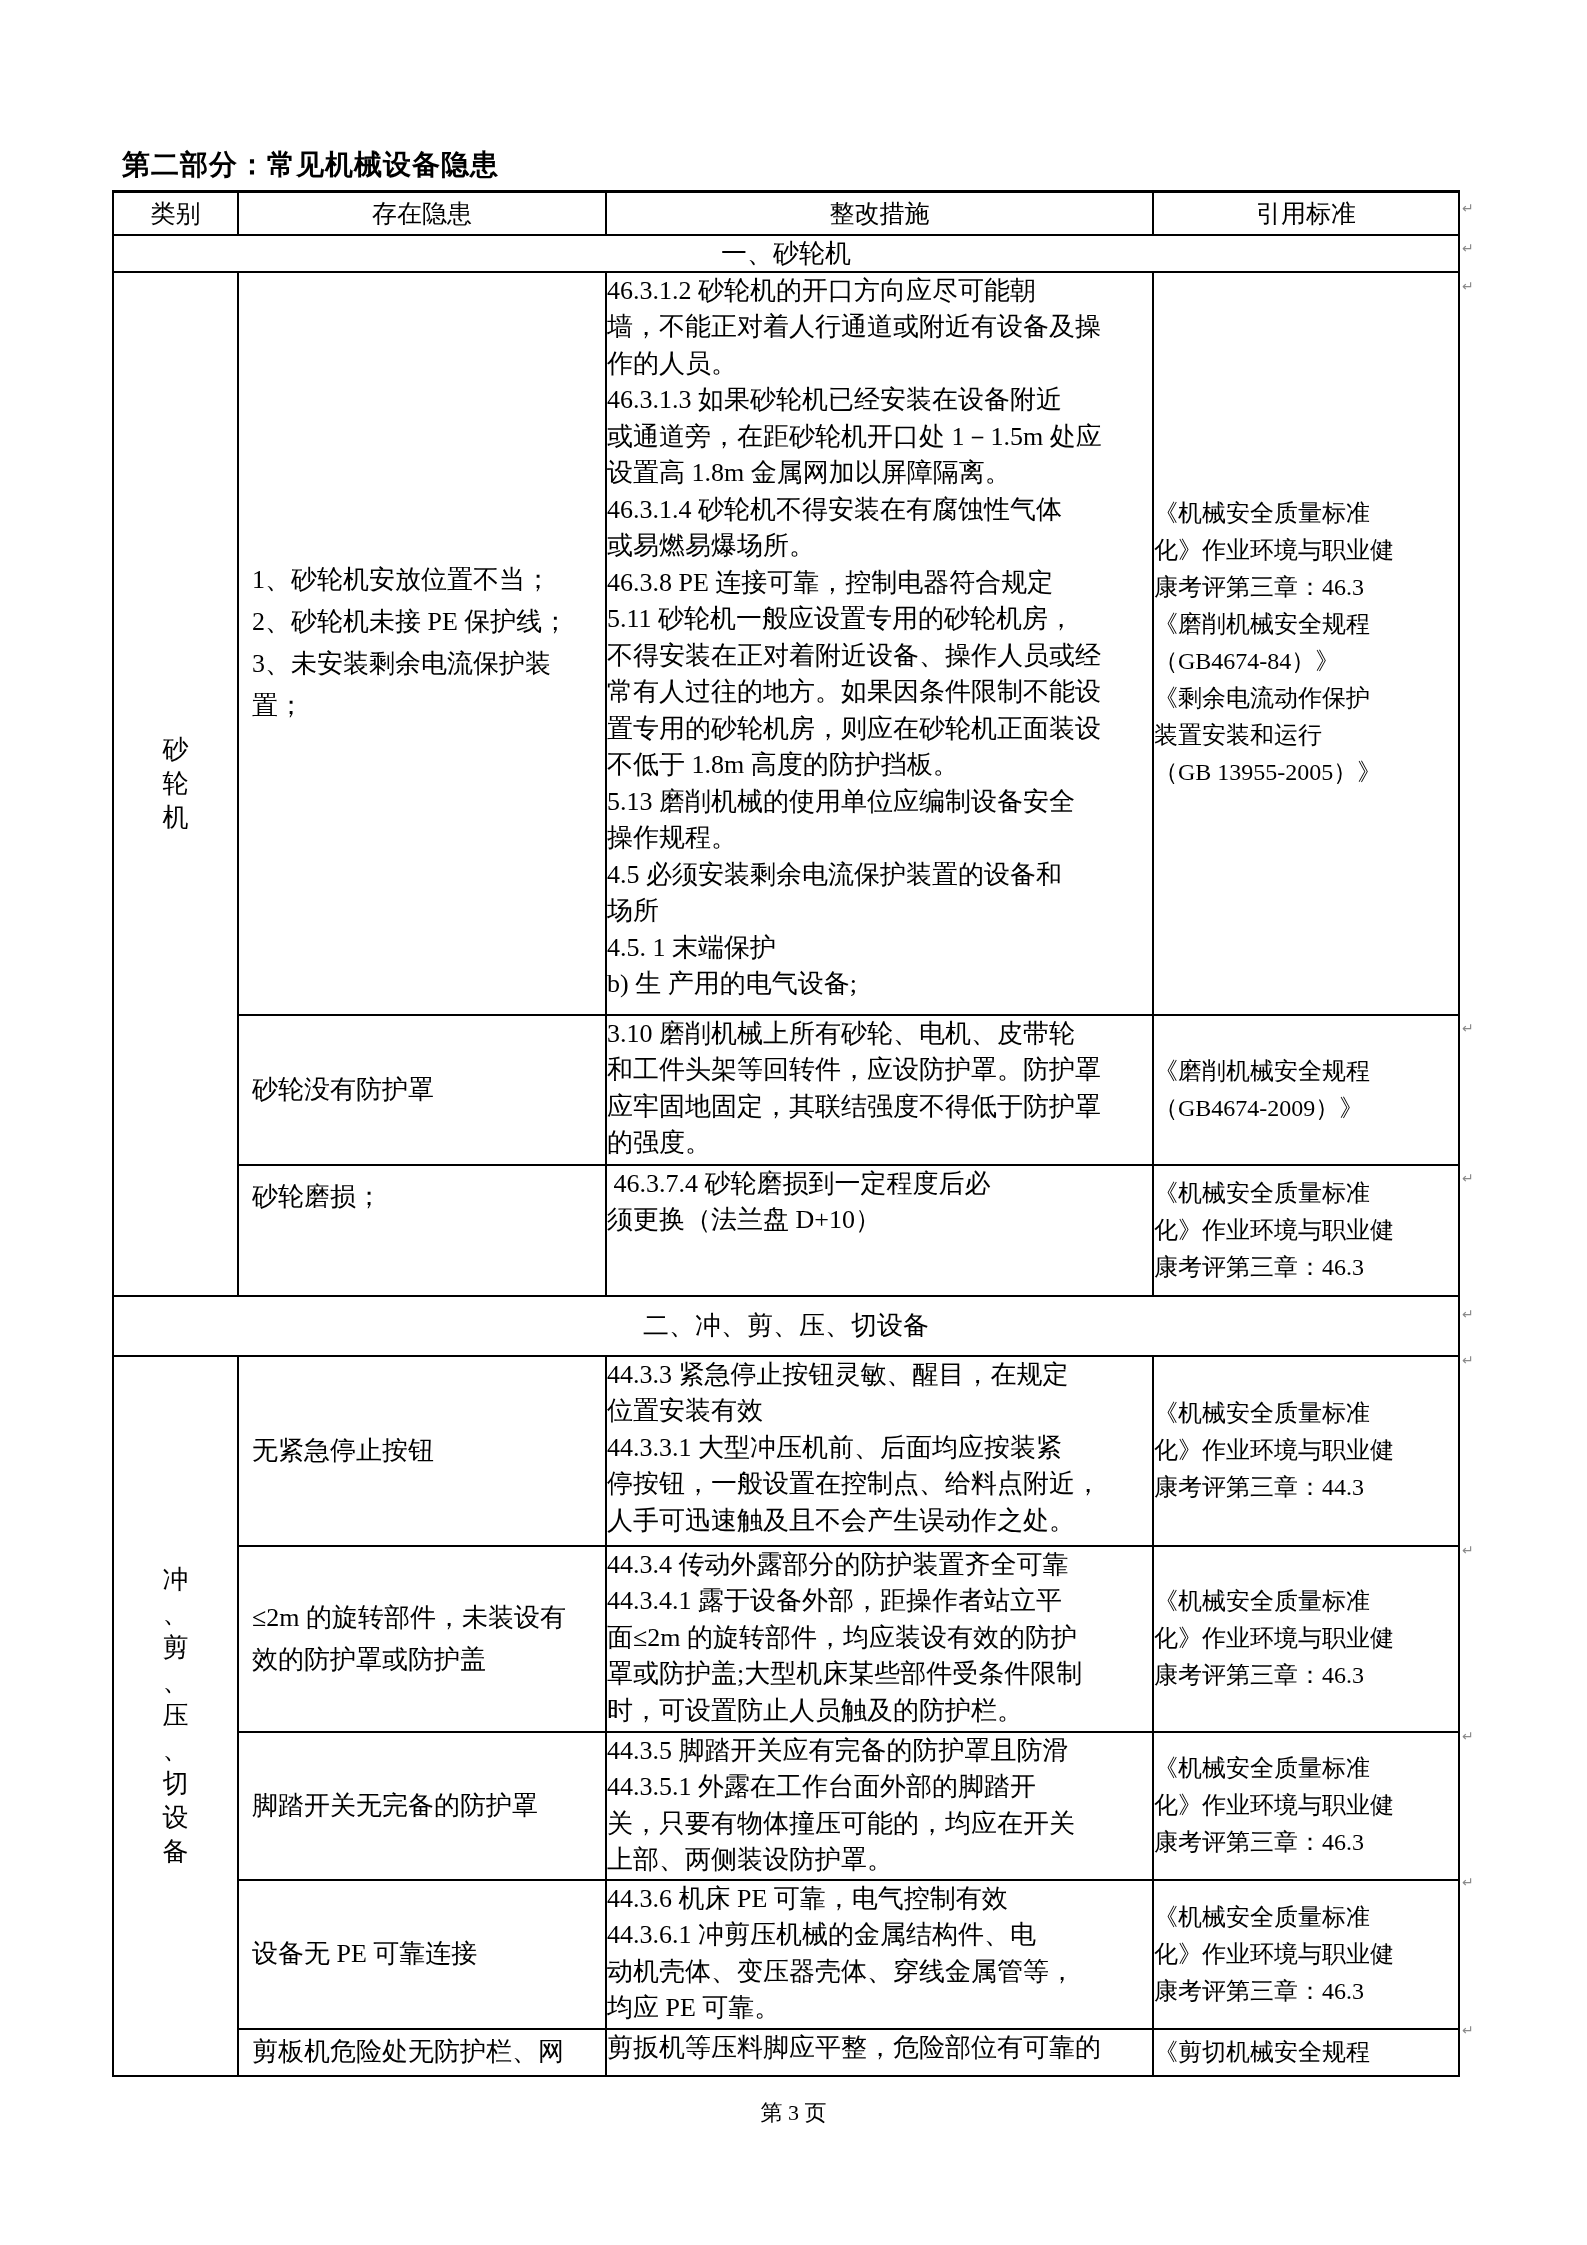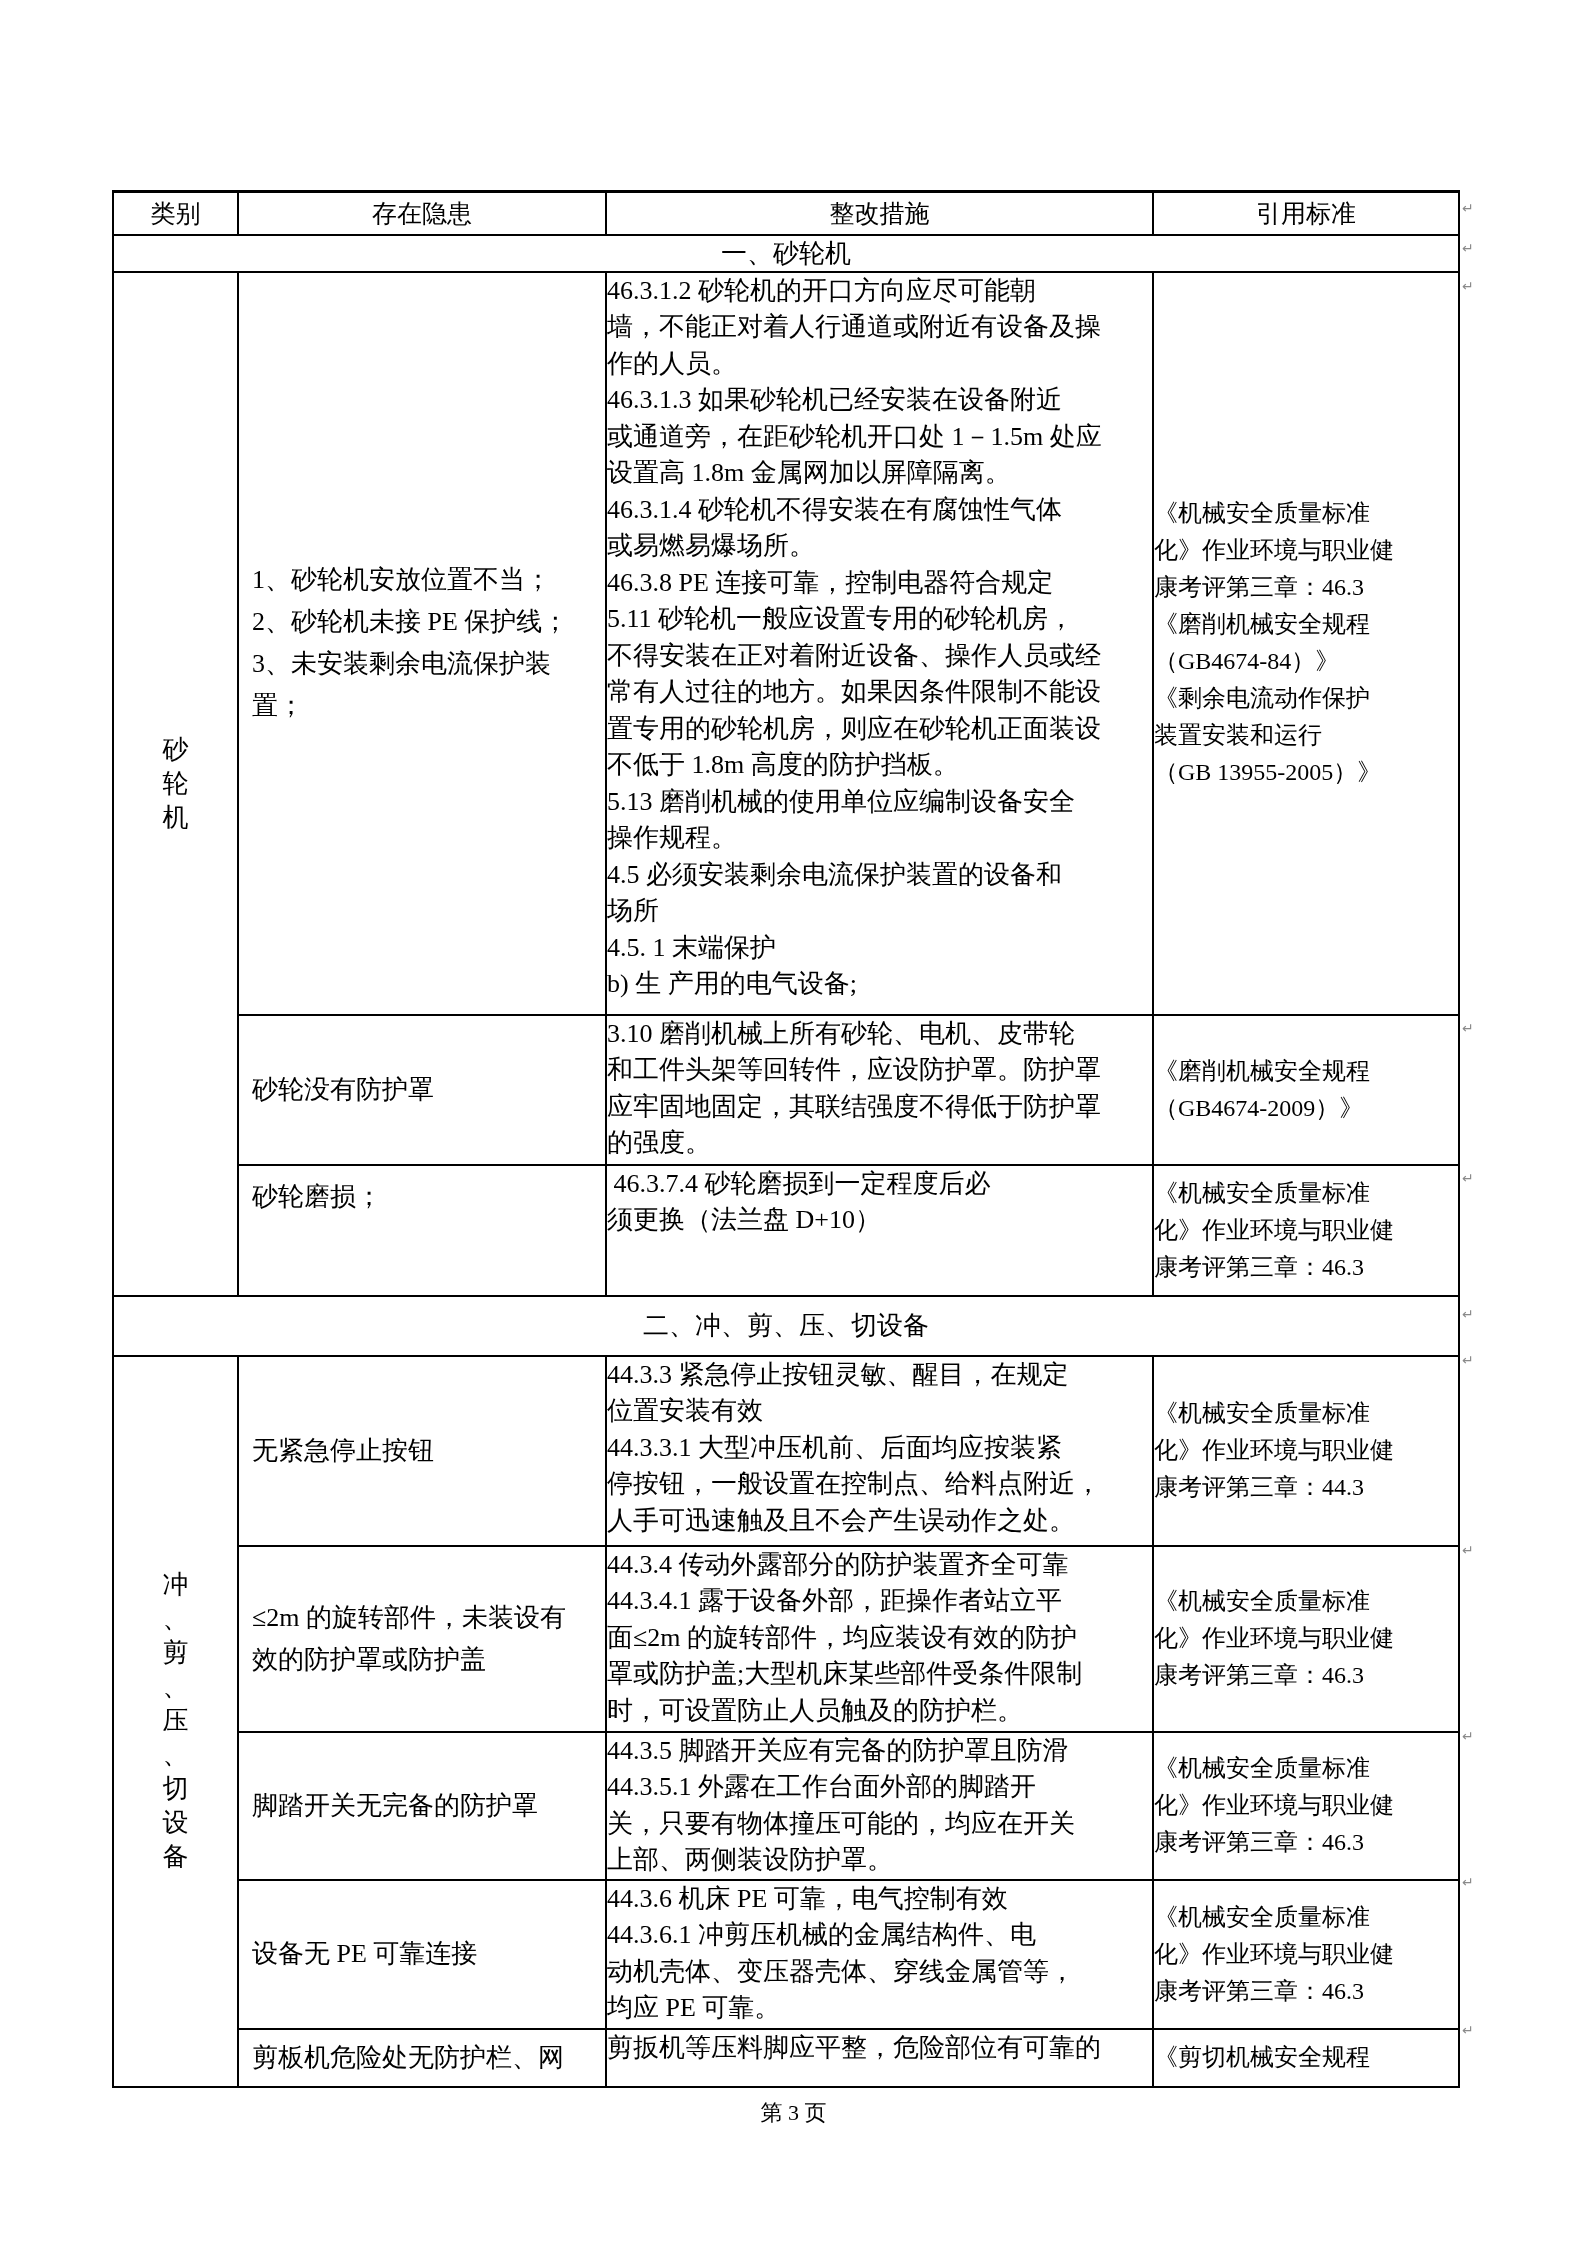--- a/index.html
+++ b/index.html
@@ -63,20 +63,21 @@
     position:absolute;left:1462px;
     font-size:14px;color:#8a8a8a;
     font-family:"DejaVu Sans",sans-serif;
   }
 </style>
 </head>
 <body>
 
 <div class="page">
 
+  <div class="doc-title">第二部分：常见机械设备隐患</div>
 
   <table class="hazard-table">
     <colgroup>
       <col style="width:125px">
       <col style="width:368px">
       <col style="width:547px">
       <col style="width:306px">
     </colgroup>
     <thead>
       <tr style="height:43px;">
@@ -252,21 +253,21 @@
             <div class="m-line">44.3.6.1 冲剪压机械的金属结构件、电</div>
             <div class="m-line">动机壳体、变压器壳体、穿线金属管等，</div>
             <div class="m-line">均应 PE 可靠。</div>
           </td>
           <td class="standard-cell">
             <div class="s-line">《机械安全质量标准</div>
             <div class="s-line">化》作业环境与职业健</div>
             <div class="s-line">康考评第三章：46.3</div>
           </td>
         </tr>
-        <tr style="height: 58px; font-family: Liberation Serif, serif;">
+        <tr style="height: 47px; font-family: Liberation Serif, serif;">
           <td class="hazard-cell" style="vertical-align: middle;">
             <div class="hazard-inner">
               <div class="h-line">剪板机危险处无防护栏、网</div>
             </div>
           </td>
           <td class="measure-cell">
             <div class="m-line">剪扳机等压料脚应平整，危险部位有可靠的</div>
           </td>
           <td class="standard-cell">
             <div class="s-line">《剪切机械安全规程</div>

